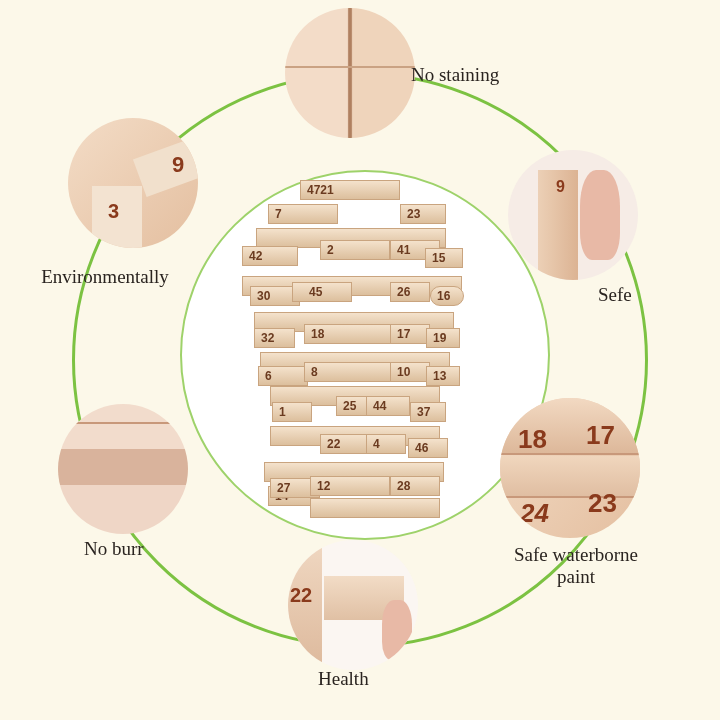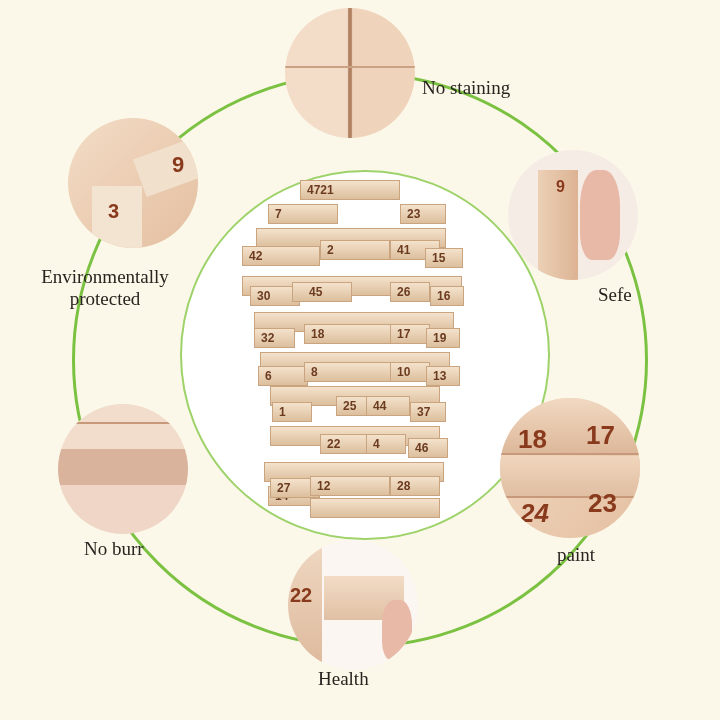--- a/index.html
+++ b/index.html
@@ -18,29 +18,29 @@
 <body>
 
 <div class="ring"></div>
 <div class="inner"></div>
 
 <div class="tower">
   <div class="blk" style="left:60px;top:0;width:100px;"><span>47</span><span>21</span></div>
   <div class="blk" style="left:28px;top:24px;width:70px;">7</div>
   <div class="blk" style="left:160px;top:24px;width:46px;">23</div>
   <div class="blk" style="left:16px;top:48px;width:190px;"></div>
-  <div class="blk" style="left:2px;top:66px;width:78px;">42</div>
+  <div class="blk" style="left:2px;top:66px;width:56px;">42</div>
   <div class="blk" style="left:80px;top:60px;width:70px;">2</div>
   <div class="blk" style="left:150px;top:60px;width:50px;">41</div>
   <div class="blk" style="left:185px;top:68px;width:38px;">15</div>
   <div class="blk" style="left:2px;top:96px;width:220px;"></div>
   <div class="blk" style="left:10px;top:106px;width:50px;">30</div>
   <div class="blk" style="left:52px;top:102px;width:60px;padding-left:16px;">45</div>
   <div class="blk" style="left:150px;top:102px;width:40px;">26</div>
-  <div class="blk" style="left:190px;top:106px;width:34px;">16</div>
+  <div class="blk" style="left:190px;top:106px;width:34px;border-radius:10px;">16</div>
   <div class="blk" style="left:14px;top:132px;width:200px;"></div>
   <div class="blk" style="left:14px;top:148px;width:41px;">32</div>
   <div class="blk" style="left:64px;top:144px;width:120px;">18</div>
   <div class="blk" style="left:150px;top:144px;width:40px;">17</div>
   <div class="blk" style="left:186px;top:148px;width:34px;">19</div>
   <div class="blk" style="left:20px;top:172px;width:190px;"></div>
   <div class="blk" style="left:18px;top:186px;width:50px;">6</div>
   <div class="blk" style="left:64px;top:182px;width:90px;">8</div>
   <div class="blk" style="left:150px;top:182px;width:40px;">10</div>
   <div class="blk" style="left:186px;top:186px;width:34px;">13</div>
@@ -57,31 +57,30 @@
   <div class="blk" style="left:24px;top:282px;width:180px;"></div>
   <div class="blk" style="left:30px;top:298px;width:50px;">27</div>
   <div class="blk" style="left:70px;top:296px;width:80px;">12</div>
   <div class="blk" style="left:150px;top:296px;width:50px;">28</div>
   <div class="blk" style="left:70px;top:318px;width:130px;"></div>
 </div>
 
 <div class="bubble" style="left:285px;top:8px;width:130px;height:130px;background:linear-gradient(90deg,#f3dcc8 0 48%,#b08060 49% 51%,#efd4bb 52%);">
   <div style="position:absolute;left:0;right:0;top:58px;height:2px;background:#caa283;"></div>
 </div>
-<div class="label" style="left:422px;top:64px;margin-top:13px;">No staining</div>
+<div class="label" style="left:411px;top:64px;">No staining</div>
 
 <div class="bubble" style="left:68px;top:118px;width:130px;height:130px;">
   <div style="position:absolute;left:70px;top:30px;width:60px;height:40px;background:#f1e0cc;transform:rotate(-20deg);"></div>
   <div class="num" style="left:104px;top:34px;font-size:22px;">9</div>
   <div style="position:absolute;left:24px;top:68px;width:50px;height:70px;background:#f3e3d1;"></div>
   <div class="num" style="left:40px;top:82px;font-size:20px;">3</div>
 </div>
 <div class="label" style="left:30px;top:266px;width:150px;">
   <div>Environmentally</div>
-  <div>protected</div>
 </div>
 
 <div class="bubble" style="left:508px;top:150px;width:130px;height:130px;background:#f6ece6;">
   <div style="position:absolute;left:30px;top:20px;width:40px;height:110px;background:linear-gradient(90deg,#ecd0b6,#dcb393);"></div>
   <div class="num" style="left:48px;top:28px;font-size:16px;">9</div>
   <div class="finger" style="left:72px;top:20px;width:40px;height:90px;"></div>
 </div>
 <div class="label" style="left:598px;top:284px;">Sefe</div>
 
 <div class="bubble" style="left:58px;top:404px;width:130px;height:130px;background:linear-gradient(180deg,#f2dccc 0 35%,#d9b39c 35% 62%,#efd6c6 62%);">
@@ -91,20 +90,21 @@
 
 <div class="bubble" style="left:500px;top:398px;width:140px;height:140px;">
   <div class="slat" style="top:0;height:55px;"></div>
   <div class="slat" style="top:58px;height:40px;background:linear-gradient(180deg,#f0d6bd,#e0bea2);"></div>
   <div class="num" style="left:18px;top:26px;">18</div>
   <div class="num" style="left:86px;top:22px;">17</div>
   <div class="num" style="left:20px;top:100px;font-style:italic;">24</div>
   <div class="num" style="left:88px;top:90px;">23</div>
 </div>
 <div class="label" style="left:496px;top:544px;width:160px;">
+  <div>Safe waterborne</div>
   <div>paint</div>
 </div>
 
 <div class="bubble" style="left:288px;top:540px;width:130px;height:130px;background:#fbf6f2;">
   <div style="position:absolute;left:0;top:0;width:34px;height:130px;background:linear-gradient(180deg,#f0d8c2,#ddb99c);"></div>
   <div class="num" style="left:2px;top:44px;font-size:20px;">22</div>
   <div style="position:absolute;left:36px;top:36px;width:80px;height:44px;background:linear-gradient(180deg,#f2dcc6,#e0c0a4);"></div>
   <div class="finger" style="left:94px;top:60px;width:30px;height:60px;"></div>
 </div>
 <div class="label" style="left:318px;top:668px;">Health</div>

